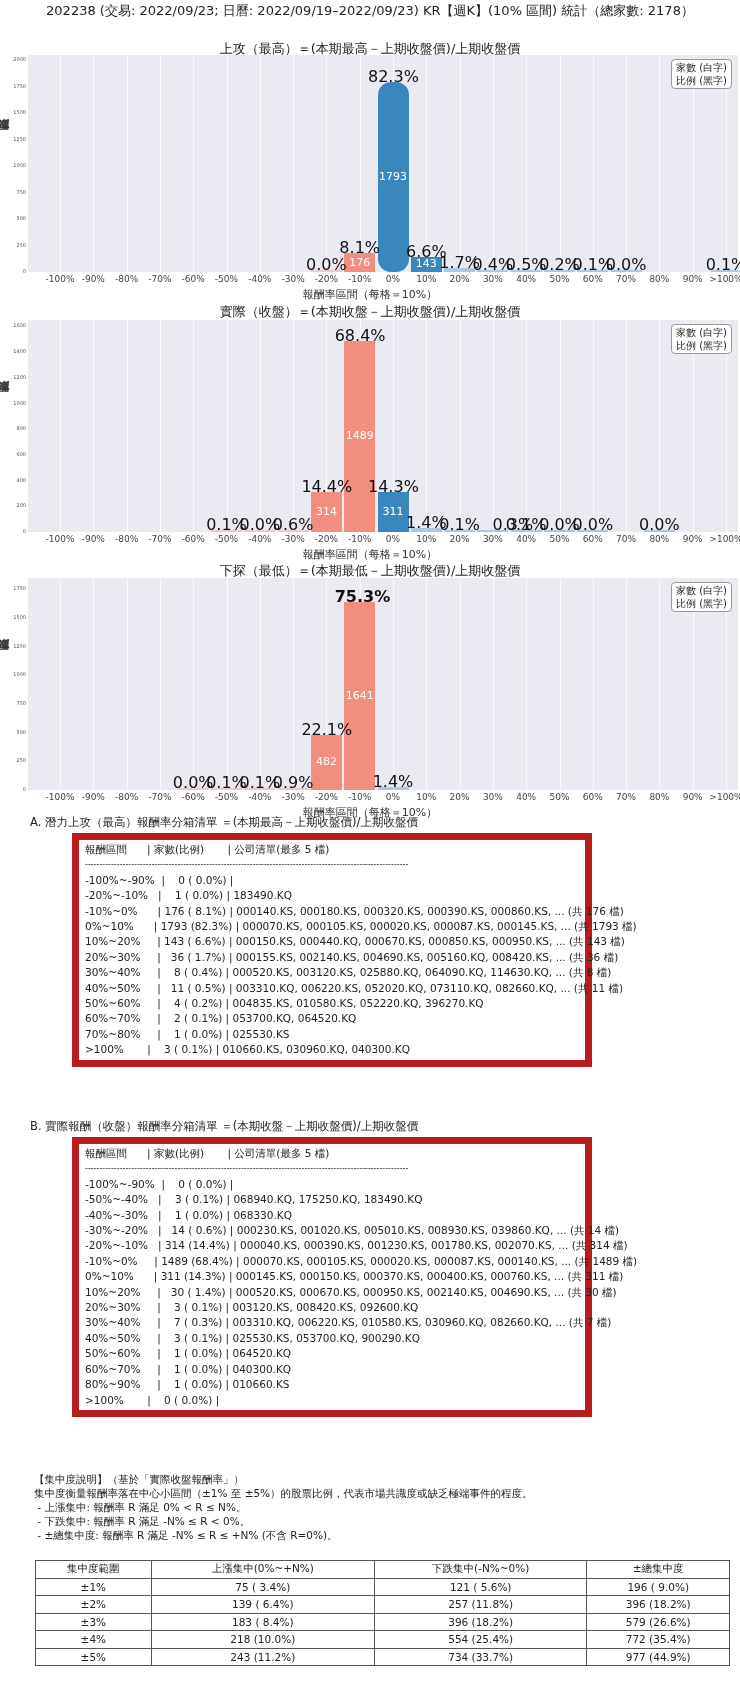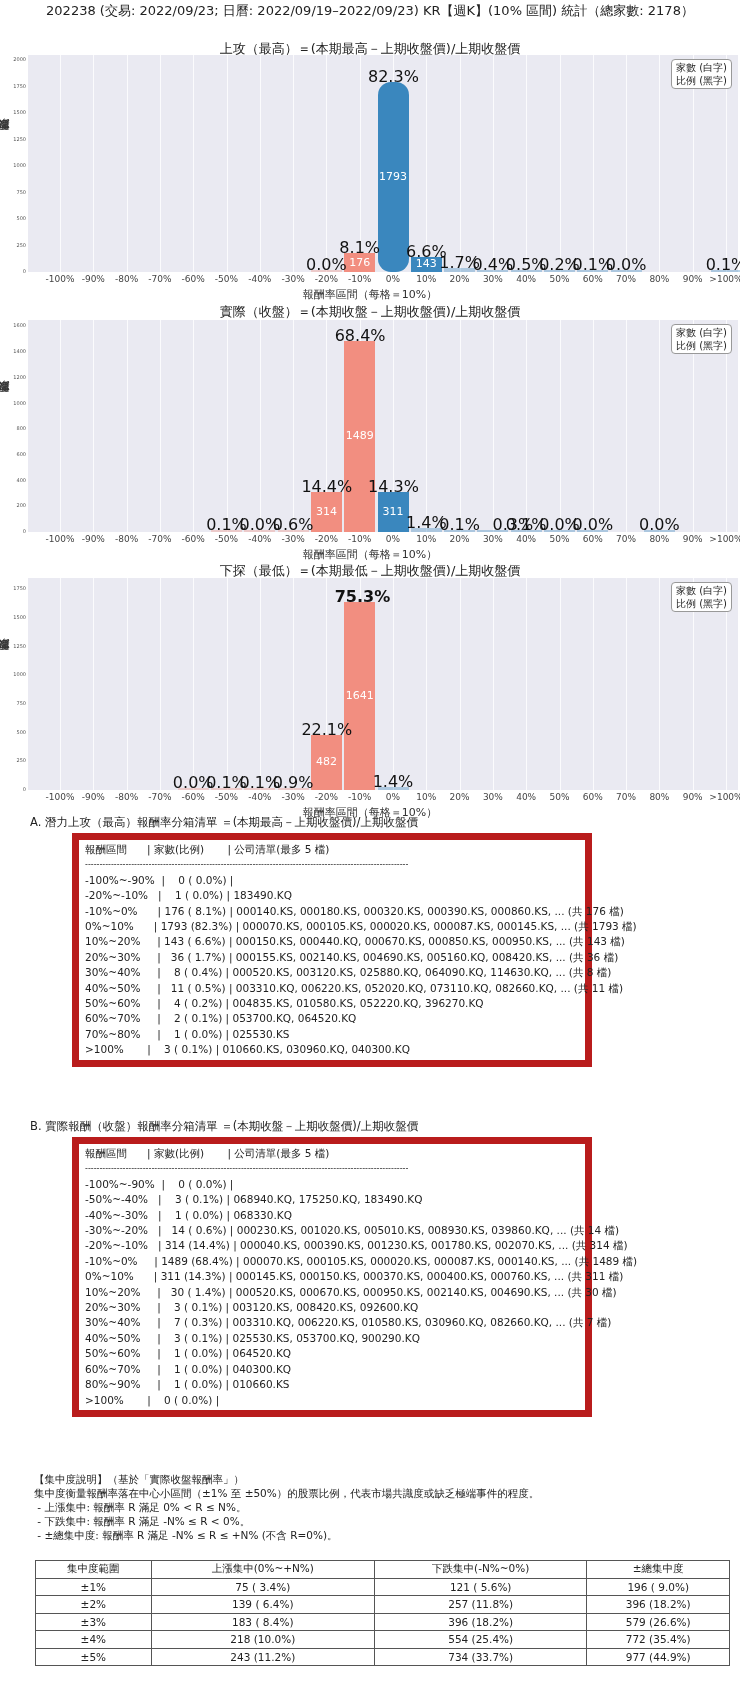--- a/index.html
+++ b/index.html
@@ -331,21 +331,21 @@
     <div class="list-line">30%~40%     |    7 ( 0.3%) | 003310.KQ, 006220.KS, 010580.KS, 030960.KQ, 082660.KQ, ... (共 7 檔)</div>
     <div class="list-line">40%~50%     |    3 ( 0.1%) | 025530.KS, 053700.KQ, 900290.KQ</div>
     <div class="list-line">50%~60%     |    1 ( 0.0%) | 064520.KQ</div>
     <div class="list-line">60%~70%     |    1 ( 0.0%) | 040300.KQ</div>
     <div class="list-line">80%~90%     |    1 ( 0.0%) | 010660.KS</div>
     <div class="list-line">&gt;100%       |    0 ( 0.0%) |</div>
   </div>
 
 <div class="conc">
   <div>【集中度說明】（基於「實際收盤報酬率」）</div>
-  <div>集中度衡量報酬率落在中心小區間（±1% 至 ±50%）的股票比例，代表市場共識度或缺乏極端事件的程度。</div>
+  <div>集中度衡量報酬率落在中心小區間（±1% 至 ±5%）的股票比例，代表市場共識度或缺乏極端事件的程度。</div>
   <div> - 上漲集中: 報酬率 R 滿足 0% &lt; R ≤ N%。</div>
   <div> - 下跌集中: 報酬率 R 滿足 -N% ≤ R &lt; 0%。</div>
   <div> - ±總集中度: 報酬率 R 滿足 -N% ≤ R ≤ +N% (不含 R=0%)。</div>
 </div>
 
 <table class="conc-table">
   <thead>
     <tr>
       <th>集中度範圍</th>
       <th>上漲集中(0%~+N%)</th>

